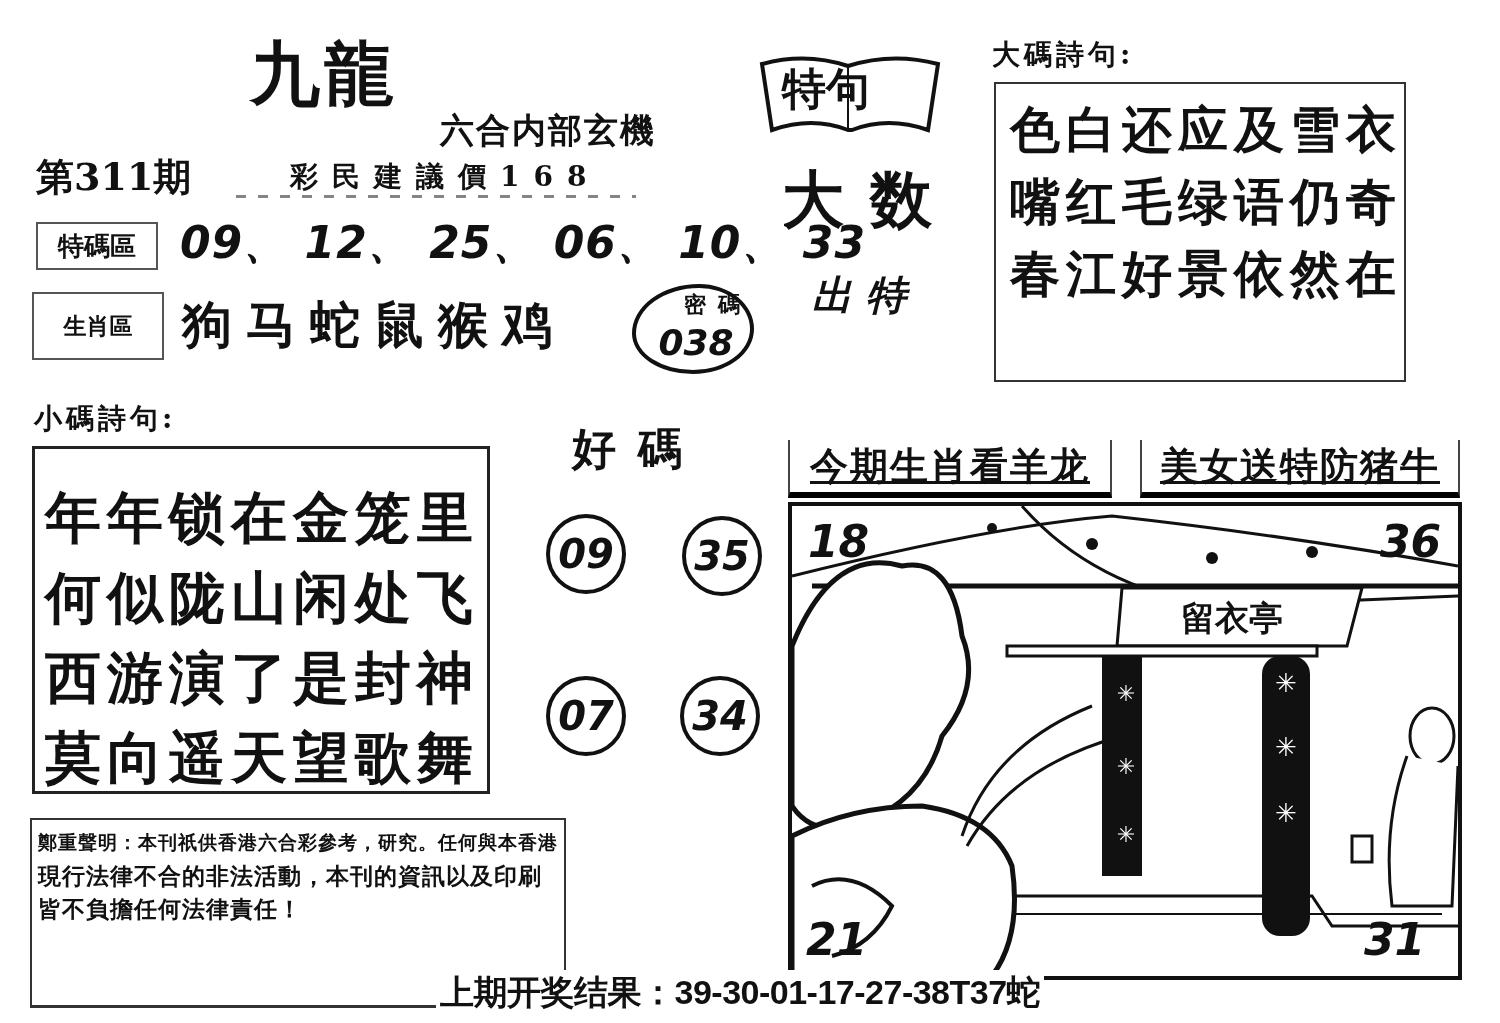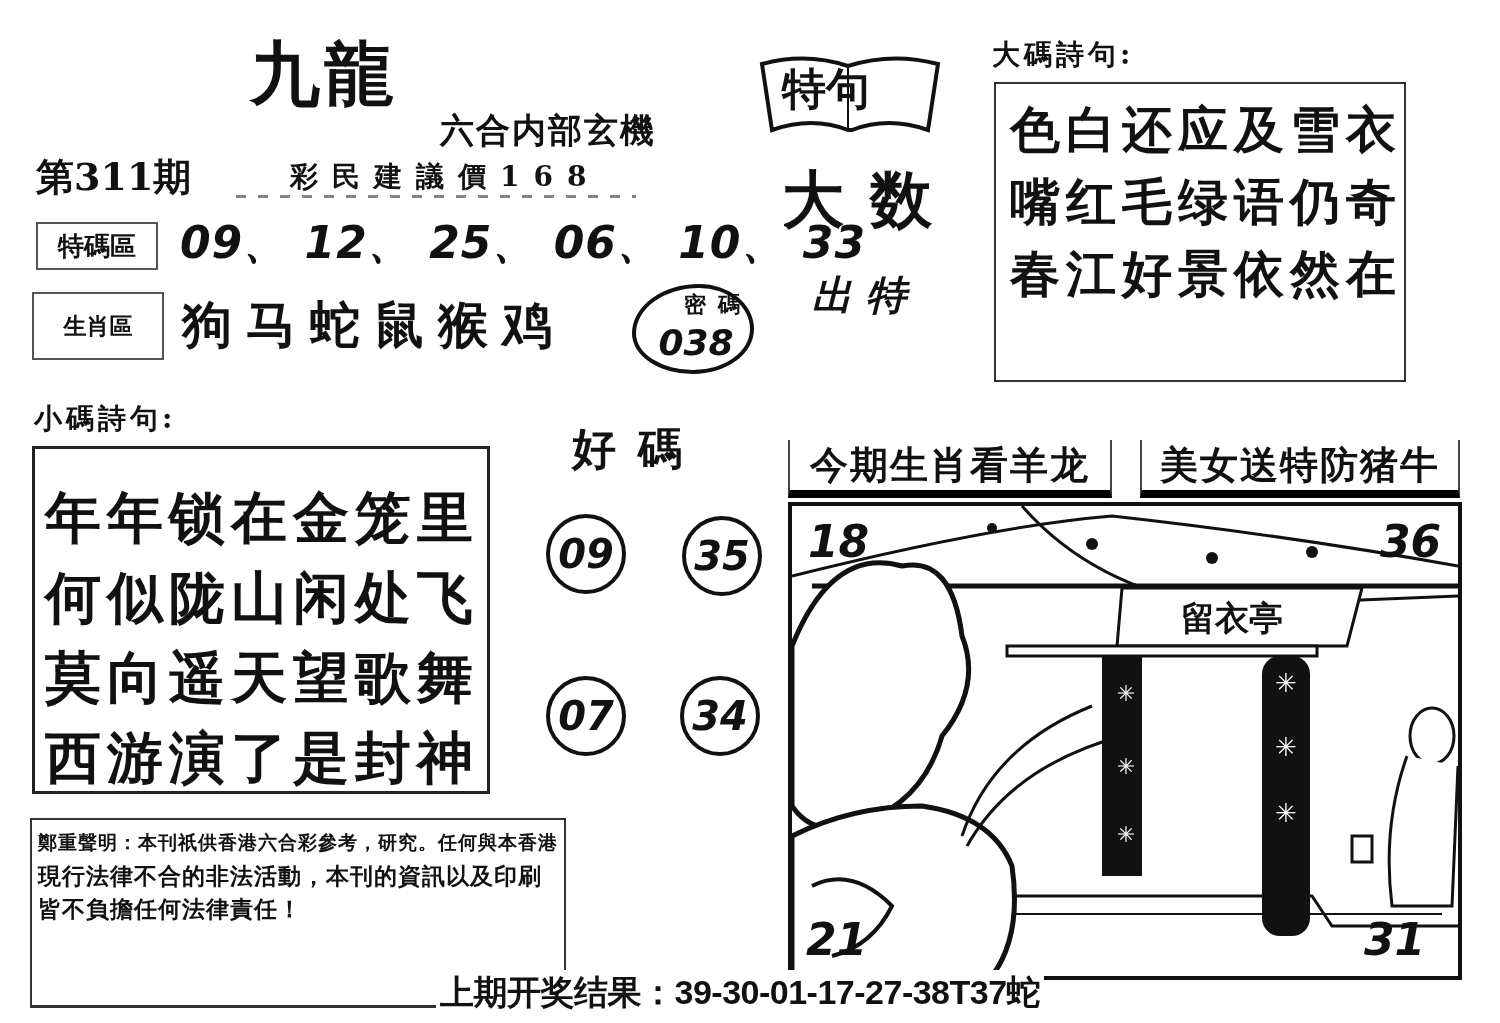--- a/index.html
+++ b/index.html
@@ -45,22 +45,22 @@
   #small-poem-title { left: 34px; top: 400px; font-size: 28px; letter-spacing: 4px; }
   #small-poem-box { left: 32px; top: 446px; width: 458px; height: 348px; border: 3px solid #222; padding: 28px 0 0 10px; }
   #small-poem-box .poem-line { font-size: 56px; line-height: 80px; letter-spacing: 6px; }
 
   
   #good-title { left: 572px; top: 420px; font-size: 44px; letter-spacing: 22px; }
   .ball { width: 80px; height: 80px; border: 4px solid #111; border-radius: 50%;
     display:flex; align-items:center; justify-content:center; font-size: 40px; background:#fff; }
 
   
-  .tip-box { border-left: 2px solid #444; border-right: 2px solid #444; border-bottom: 8px solid #000000;
-    font-size: 38px; display:flex; align-items:center; justify-content:center; letter-spacing: 2px; }
+  .tip-box { border-left: 2px solid #444; border-right: 2px solid #444; border-bottom: 6px solid #000000;
+    font-size: 38px; display:flex; align-items:center; justify-content:center; letter-spacing: 2px; text-decoration: underline; }
   #tip1 { left: 788px; top: 440px; width: 324px; height: 58px; }
   #tip2 { left: 1140px; top: 440px; width: 320px; height: 58px; }
 
   
   #illus { left: 788px; top: 502px; width: 674px; height: 478px; border: 4px solid #111; background:#fff; overflow:hidden; }
   .corner-num { font-size: 44px; }
   #num-tl { left: 808px; top: 516px; }
   #num-tr { left: 1380px; top: 516px; }
   #num-bl { left: 806px; top: 914px; }
   #num-br { left: 1364px; top: 914px; }
@@ -112,22 +112,22 @@
 <div id="big-poem-box" class="abs brush">
   <div class="poem-line">色白还应及雪衣</div>
   <div class="poem-line">嘴红毛绿语仍奇</div>
   <div class="poem-line">春江好景依然在</div>
 </div>
 
 <div id="small-poem-title" class="abs brush">小碼詩句:</div>
 <div id="small-poem-box" class="abs brush">
   <div class="poem-line">年年锁在金笼里</div>
   <div class="poem-line">何似陇山闲处飞</div>
+  <div class="poem-line">西游演了是封神</div>
   <div class="poem-line">莫向遥天望歌舞</div>
-  <div class="poem-line">西游演了是封神</div>
 </div>
 
 <div id="good-title" class="abs brush">好碼</div>
 <div class="abs ball hand" style="left:546px;top:514px;">09</div>
 <div class="abs ball hand" style="left:682px;top:516px;">35</div>
 <div class="abs ball hand" style="left:546px;top:676px;">07</div>
 <div class="abs ball hand" style="left:680px;top:676px;">34</div>
 
 <div id="tip1" class="abs tip-box brush">今期生肖看羊龙</div>
 <div id="tip2" class="abs tip-box brush">美女送特防猪牛</div>

